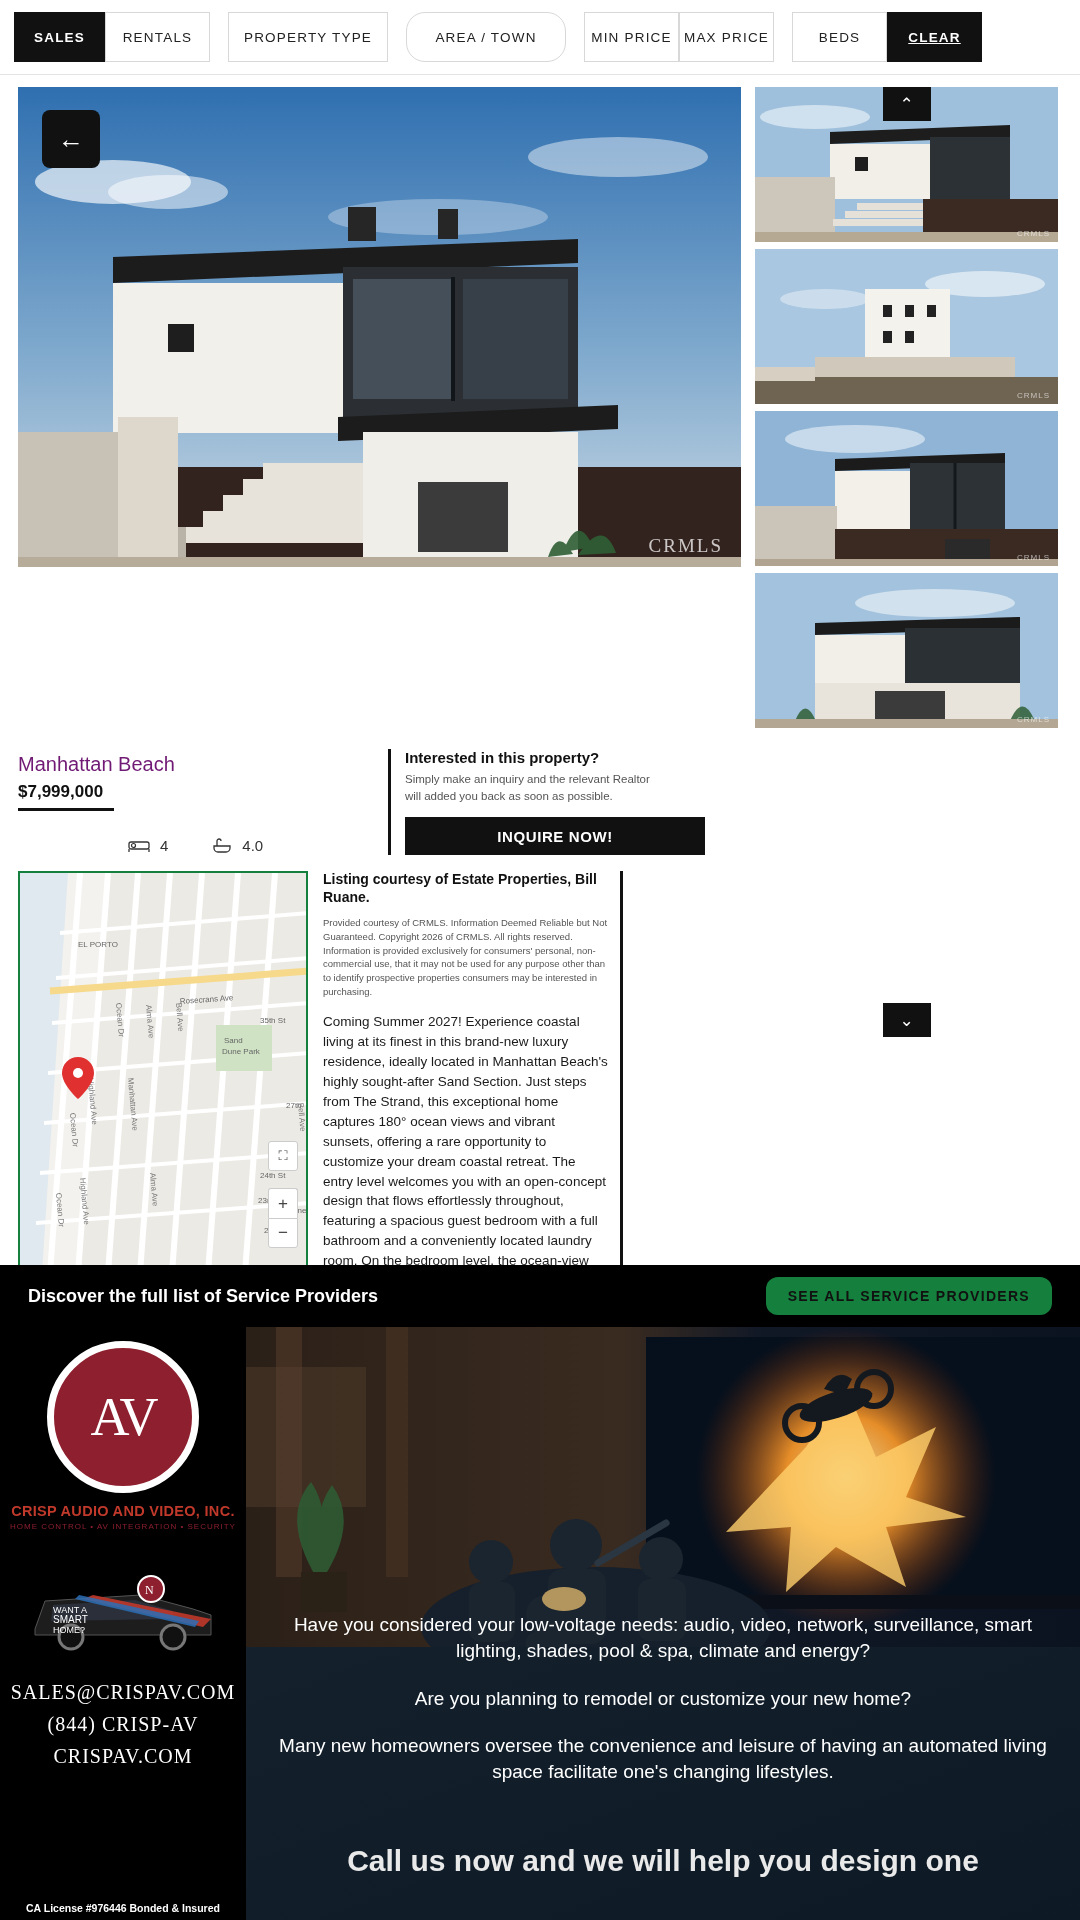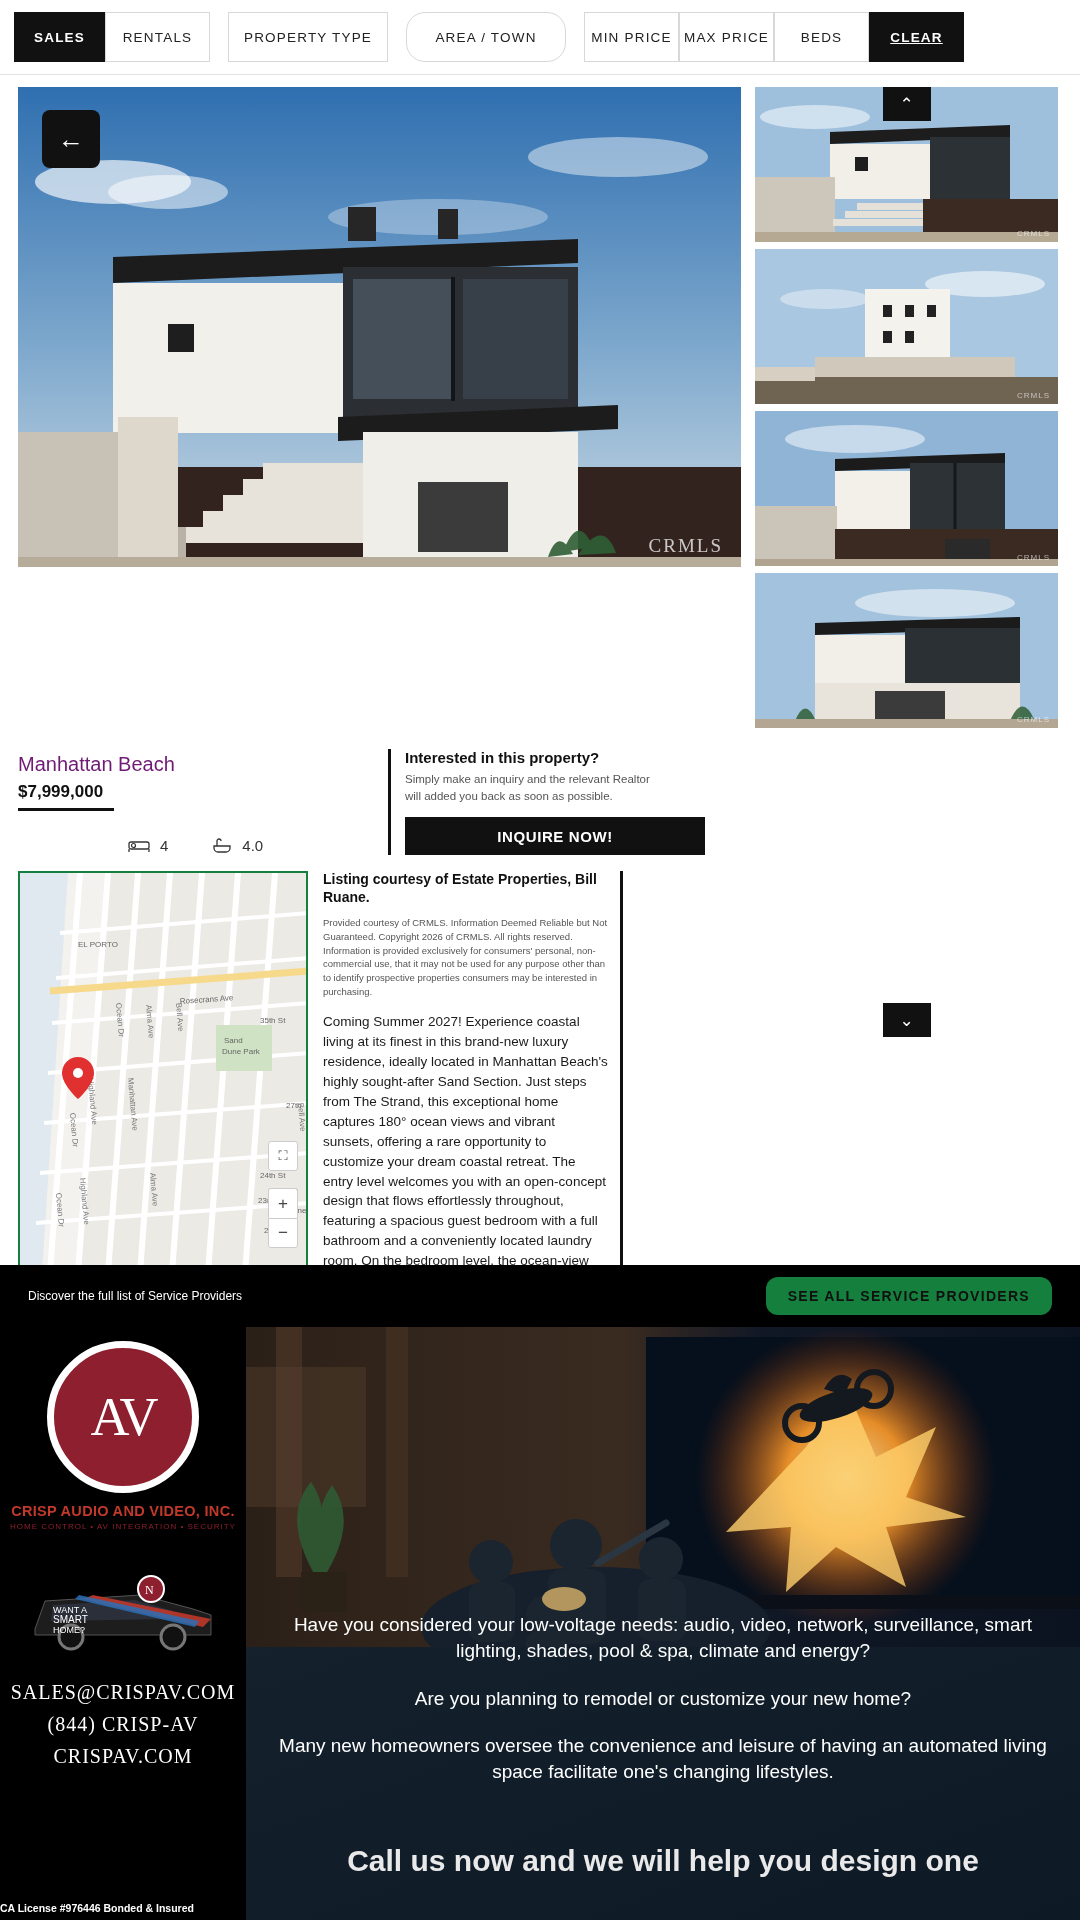--- a/index.html
+++ b/index.html
@@ -181,21 +181,21 @@
     width:1080px; height:655px;
     background:#000;
     color:#fff;
     overflow:hidden;
   }
   .ad-head {
     height:62px;
     display:flex; align-items:center; justify-content:space-between;
     padding:0 28px;
   }
-  .ad-head-title { font-size:12px; font-weight:normal; }
+  .ad-head-title { font-size:18px; font-weight:bold; }
   .see-all {
     background:#15803d; color:#111;
     font-size:14px; font-weight:bold; letter-spacing:1.3px;
     padding:11px 22px; border-radius:12px; cursor:pointer;
   }
   .ad-body { display:flex; height:593px; }
   .ad-left {
     width:246px; background:#000;
     display:flex; flex-direction:column; align-items:center;
     padding-top:14px;
@@ -211,21 +211,21 @@
   .logo-name { color:#c0392b; font-size:14.5px; font-weight:bold; letter-spacing:.3px; margin-top:10px; }
   .logo-tag { color:#8e1f2f; font-size:8px; letter-spacing:1px; margin-top:3px; }
   .van { margin-top:38px; width:200px; height:95px; position:relative; }
   .contact { text-align:center; margin-top:8px; }
   .contact div {
     font-family:"Liberation Serif", serif;
     font-size:20px; letter-spacing:1px; margin:9px 0;
   }
   .license {
     position:absolute; bottom:6px; left:0; width:246px;
-    text-align:left; font-size:10.5px; font-weight:bold; color:#fff;
+    text-align:center; font-size:10.5px; font-weight:bold; color:#fff;
   }
   .ad-right {
     flex:1;
     position:relative;
     background:linear-gradient(160deg,#1a2430 0%,#13202c 45%,#0d1a26 100%);
     overflow:hidden;
   }
   .ad-copy {
     position:absolute; left:0; right:0; top:285px;
     text-align:center; padding:0 30px;
@@ -243,21 +243,21 @@
 </head>
 <body>
 
 <div class="filterbar">
   <div class="fbtn dark w-sales">SALES</div>
   <div class="fbtn w-rentals">RENTALS</div>
   <div class="fbtn w-ptype" style="margin-left:18px">PROPERTY TYPE</div>
   <div class="fbtn w-area" style="margin-left:18px">AREA / TOWN</div>
   <div class="fbtn w-min" style="margin-left:18px">MIN PRICE</div>
   <div class="fbtn w-max">MAX PRICE</div>
-  <div class="fbtn w-beds" style="margin-left:0">BEDS</div>
+  <div class="fbtn w-beds" style="margin-left:18px">BEDS</div>
   <div class="fbtn dark w-clear">CLEAR</div>
 </div>
 
 <div class="content">
 
   <div class="gallery-wrap">
 
     <div class="hero">
       <svg class="house-svg" viewBox="0 0 723 480" preserveAspectRatio="none">
         <defs>

